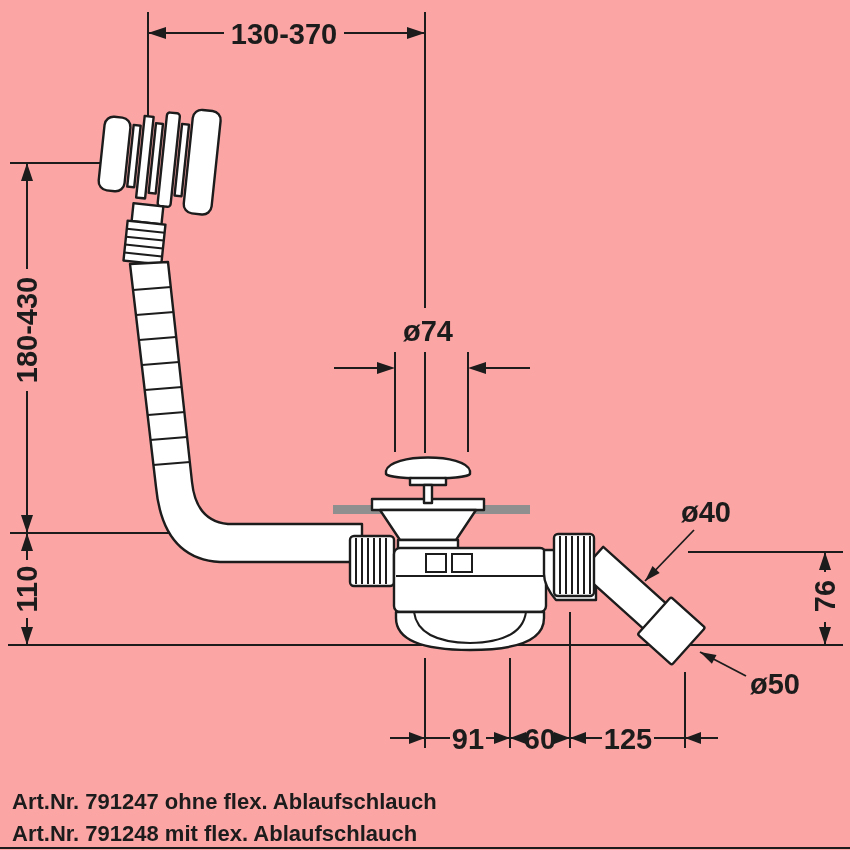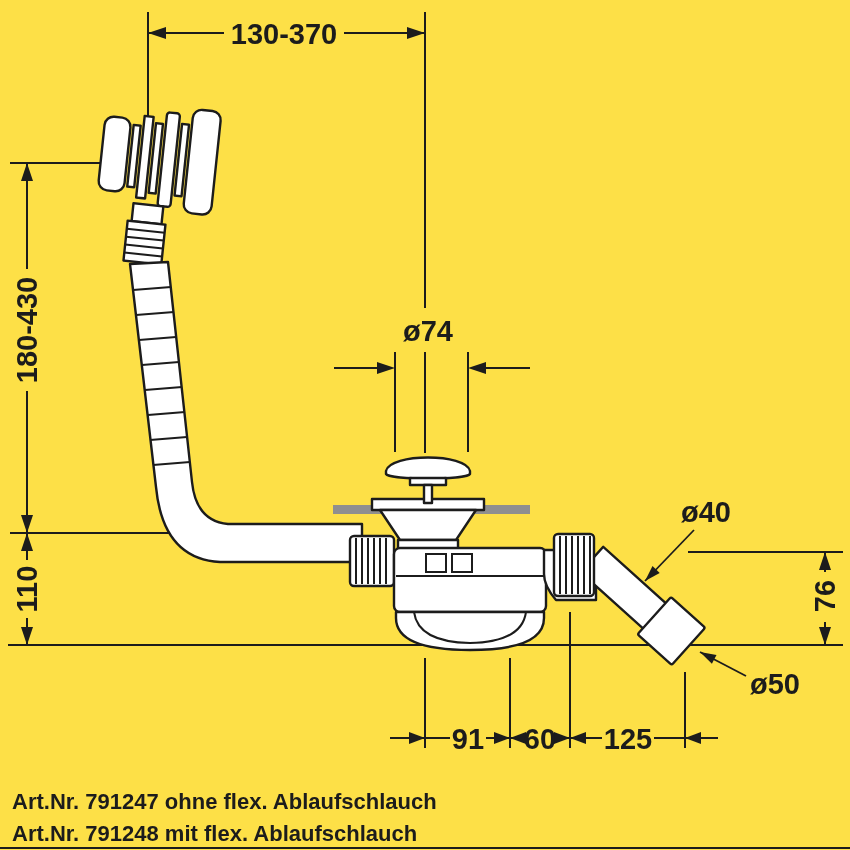--- a/index.html
+++ b/index.html
@@ -1,16 +1,16 @@
 <!DOCTYPE html>
 <html style="--line: #1c1c1c; --gray: #8f8f8f;"><head>
 <meta charset="utf-8">
 <style>
   html,body{margin:0;padding:0;background:#fff;}
-  #stage{position:relative;width:850px;height:850px;background:#fde047;overflow:hidden;}
+  #stage{position:relative;width:850px;height:850px;background:#fca5a5;overflow:hidden;}
   svg{position:absolute;left:0;top:0;}
   .ln{stroke:var(--line);stroke-width:2;fill:none;}
   .thin{stroke:var(--line);stroke-width:1.8;fill:none;}
   .art{stroke:var(--line);stroke-width:2.4;fill:#fff;stroke-linejoin:round;}
   .artline{stroke:var(--line);stroke-width:2;fill:none;}
   .arrow{fill:var(--line);stroke:none;}
   .graybar{fill:var(--gray);stroke:none;}
   text.dim{font:bold 29px "Liberation Sans","DejaVu Sans",sans-serif;fill:var(--line);
            text-anchor:middle;dominant-baseline:central;}
   text.foot{font:bold 22px "Liberation Sans","DejaVu Sans",sans-serif;fill:var(--line);

